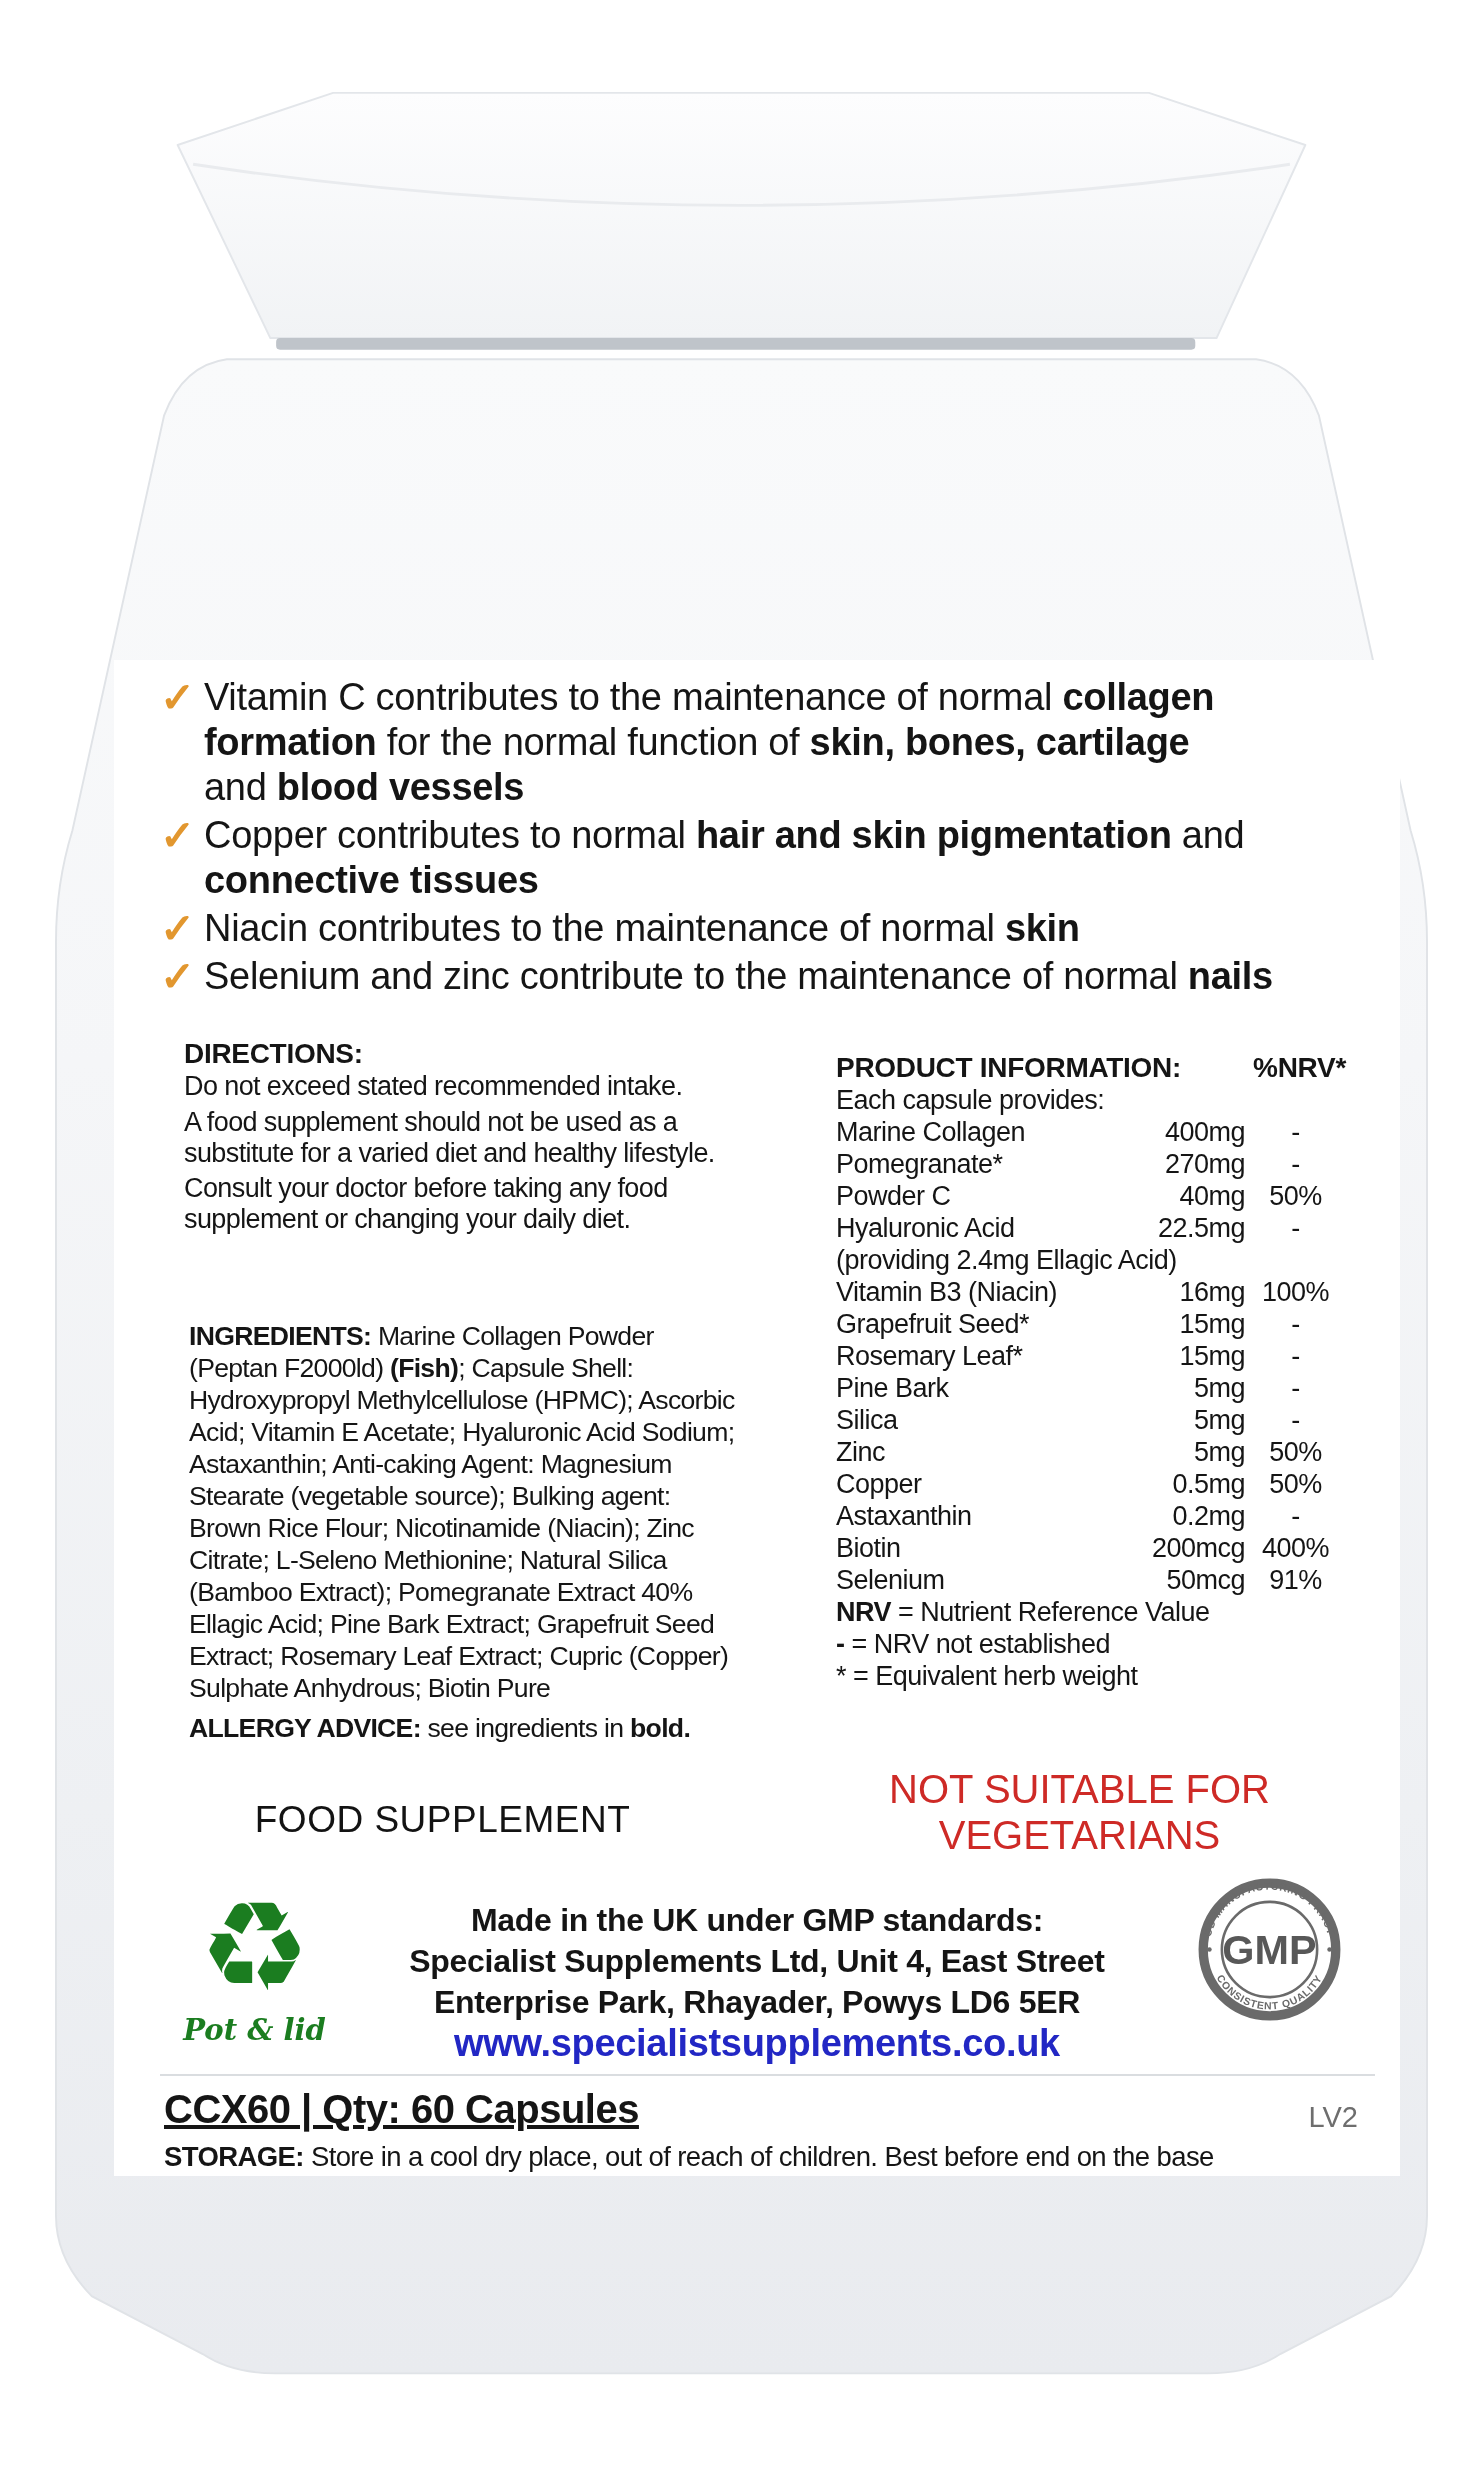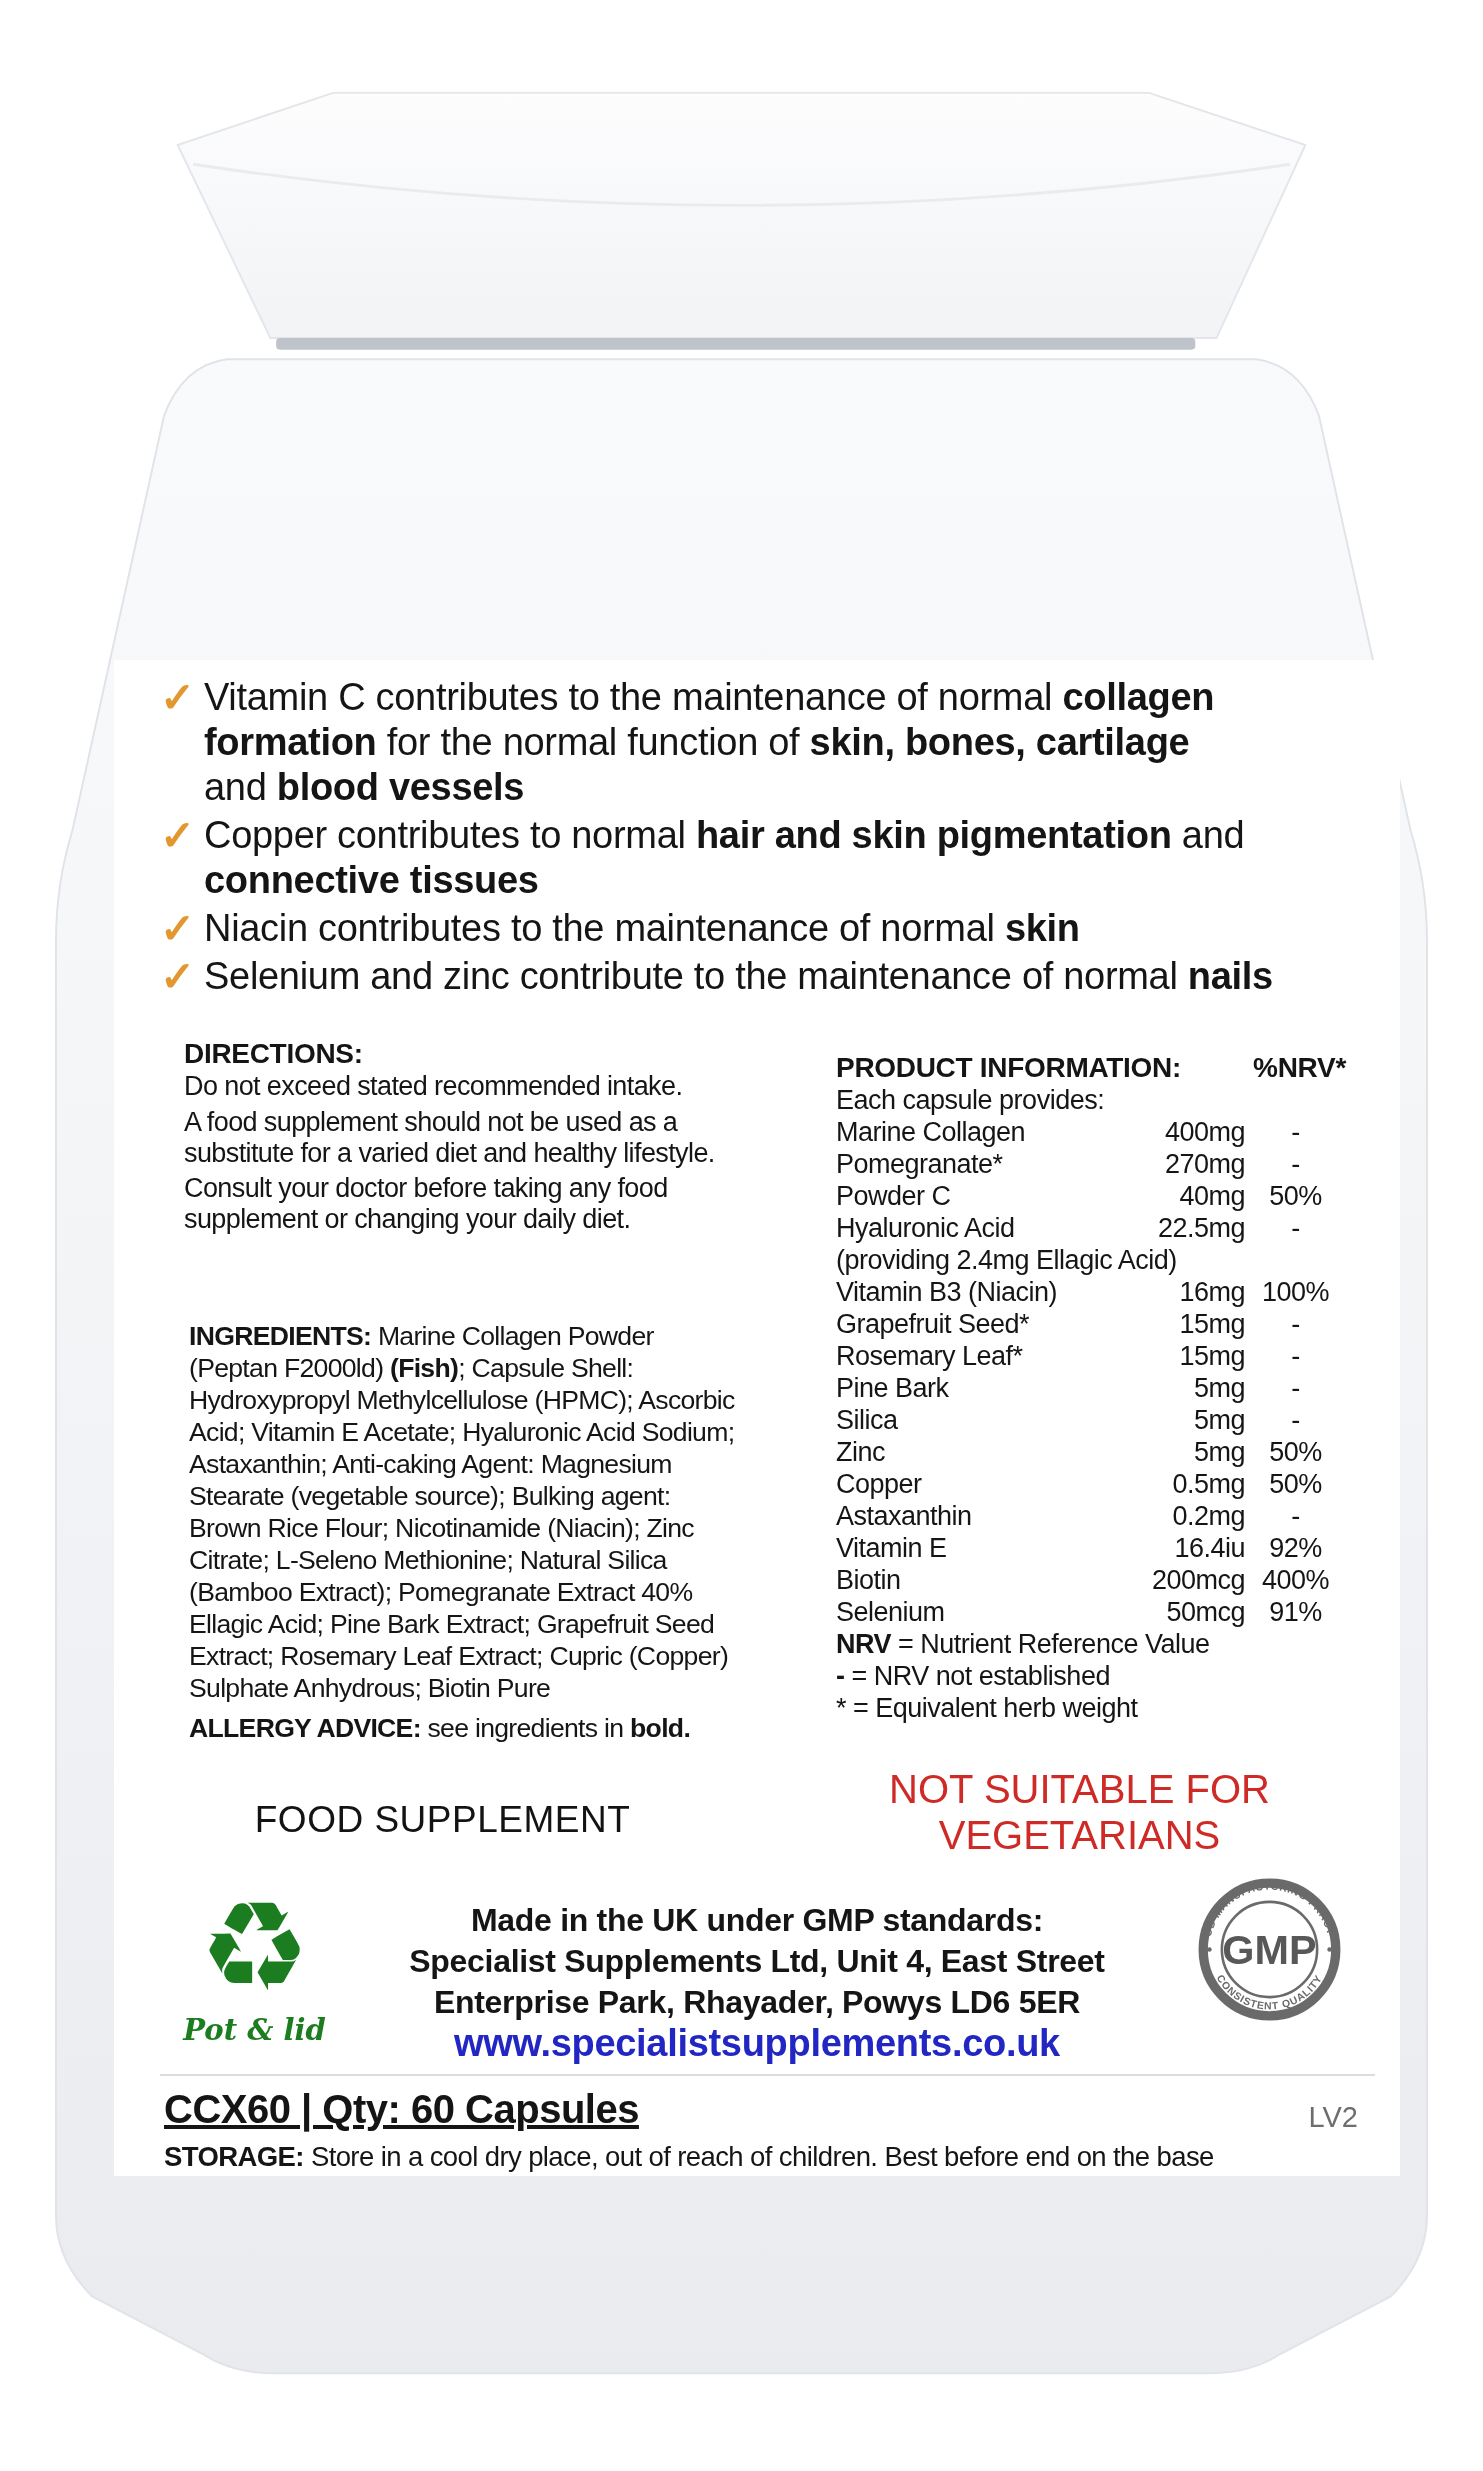--- a/index.html
+++ b/index.html
@@ -200,25 +200,20 @@
             <span class="amount">0.5mg</span>
             <span class="nrv">50%</span>
           </div>
 
           <div class="prow">
             <span class="name">Astaxanthin</span>
             <span class="amount">0.2mg</span>
             <span class="nrv">-</span>
           </div>
 
-          <div class="prow">
-            <span class="name">Vitamin E</span>
-            <span class="amount">16.4iu</span>
-            <span class="nrv">92%</span>
-          </div>
 
           <div class="prow">
             <span class="name">Biotin</span>
             <span class="amount">200mcg</span>
             <span class="nrv">400%</span>
           </div>
 
           <div class="prow">
             <span class="name">Selenium</span>
             <span class="amount">50mcg</span>

